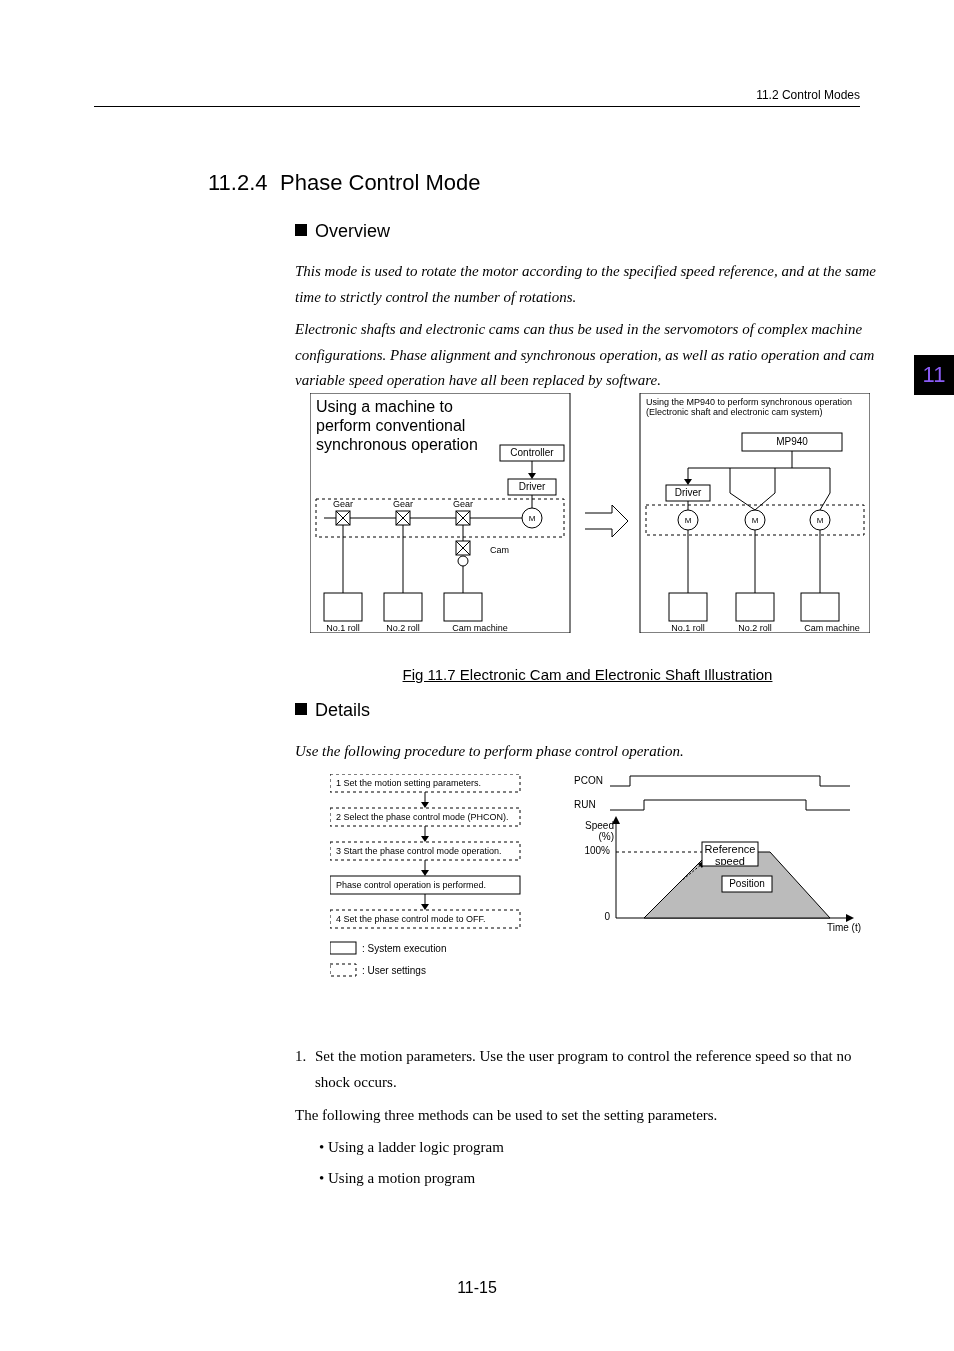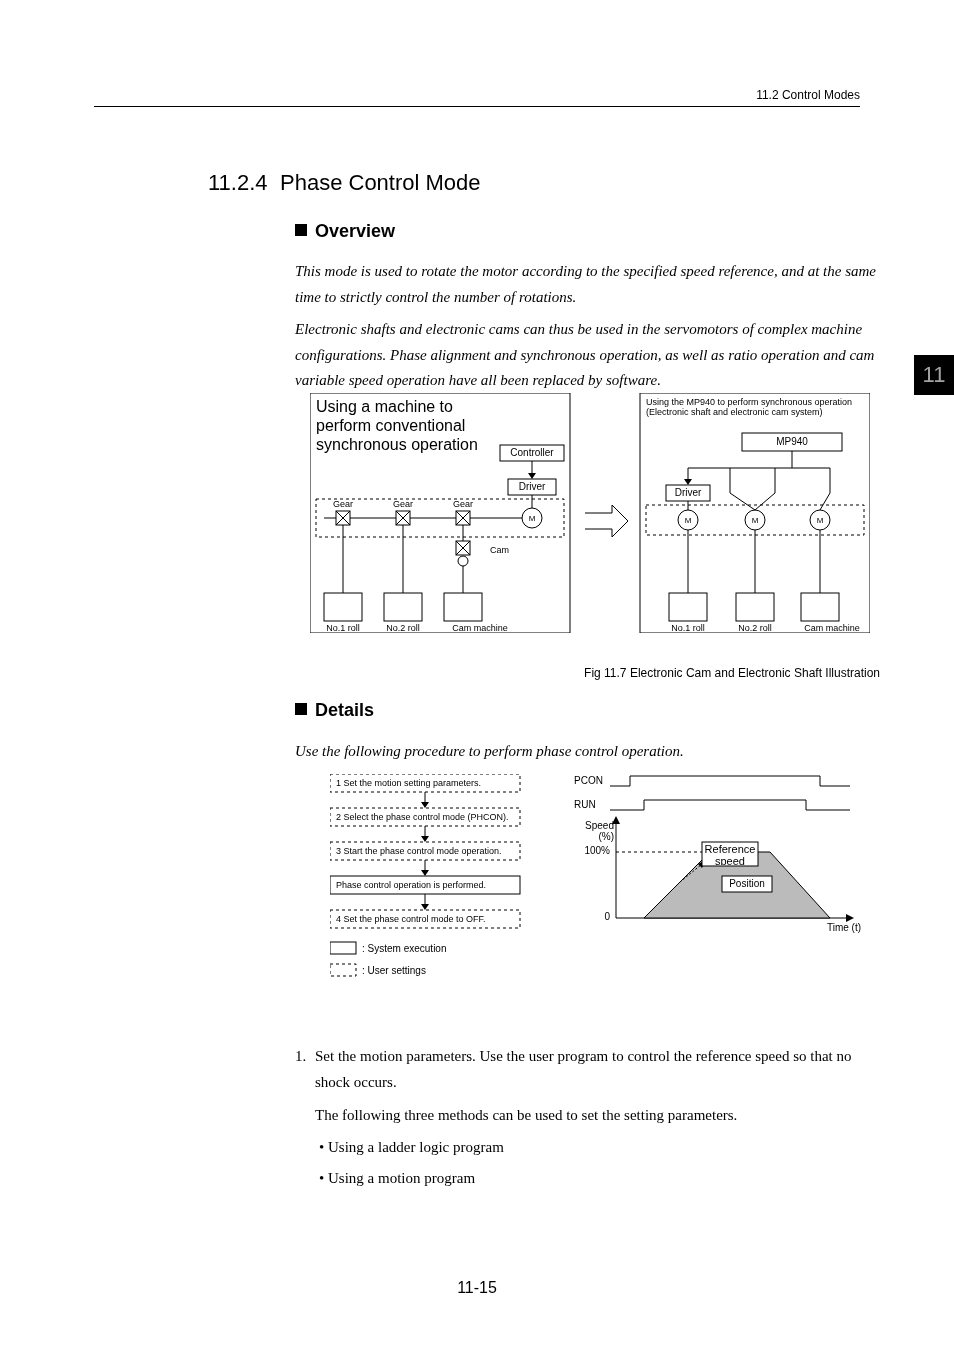--- a/index.html
+++ b/index.html
@@ -33,21 +33,21 @@
   }
   .section-title {
     position: absolute;
     top: 170px;
     left: 280px;
     font-size: 22px;
     font-weight: normal;
   }
   .sub-heading {
     font-size: 18px;
-    font-weight: bold;
+    font-weight: normal;
   }
   .sub-overview {
     position: absolute;
     top: 221px;
     left: 295px;
   }
   .sub-details {
     position: absolute;
     top: 700px;
     left: 295px;
@@ -69,41 +69,42 @@
   .p1 { position: absolute; top: 259px; left: 295px; width: 585px; }
   .p2 { position: absolute; top: 317px; left: 295px; width: 585px; }
   .p-details { position: absolute; top: 739px; left: 295px; width: 585px; }
   .side-tab {
     position: absolute;
     top: 355px;
     right: 0;
     width: 40px;
     height: 40px;
     background: black;
-    color: #a3a3a3;
+    color: #8b5cf6;
     font-size: 22px;
     display: flex;
     align-items: center;
     justify-content: center;
   }
   .fig-area {
     position: absolute;
     top: 393px;
     left: 310px;
     width: 560px;
     height: 240px;
   }
   svg.fig1 { width: 100%; height: 100%; }
   .fig-caption {
     position: absolute;
     top: 666px;
     left: 295px;
     width: 585px;
-    text-align: right;
-    font-size: 12px;
+    text-align: center;
+    font-size: 15px;
+    text-decoration: underline;
   }
   .proc-area {
     position: absolute;
     top: 774px;
     left: 330px;
     width: 535px;
     height: 250px;
   }
   svg.fig2 { width: 100%; height: 100%; }
   .list-area {
@@ -112,21 +113,21 @@
     left: 295px;
     width: 585px;
     font-family: "Times New Roman", serif;
     font-size: 15px;
     line-height: 1.7;
   }
   .list-area ol { list-style: none; }
   .list-area ol li { display: flex; }
   .list-area .num { width: 20px; flex-shrink: 0; }
   .list-area .txt { }
-  .list-area .p-sub { margin-top: 8px; margin-left: 20px; }
+  .list-area .p-sub { margin-top: 8px; }
   .list-area ul { list-style: none; margin-top: 6px; margin-left: 24px; }
   .list-area ul li { margin-top: 6px; }
   .list-area ul li::before { content: "• "; }
   .page-footer {
     position: absolute;
     bottom: 54px;
     left: 0;
     width: 954px;
     text-align: center;
     font-size: 16px;

